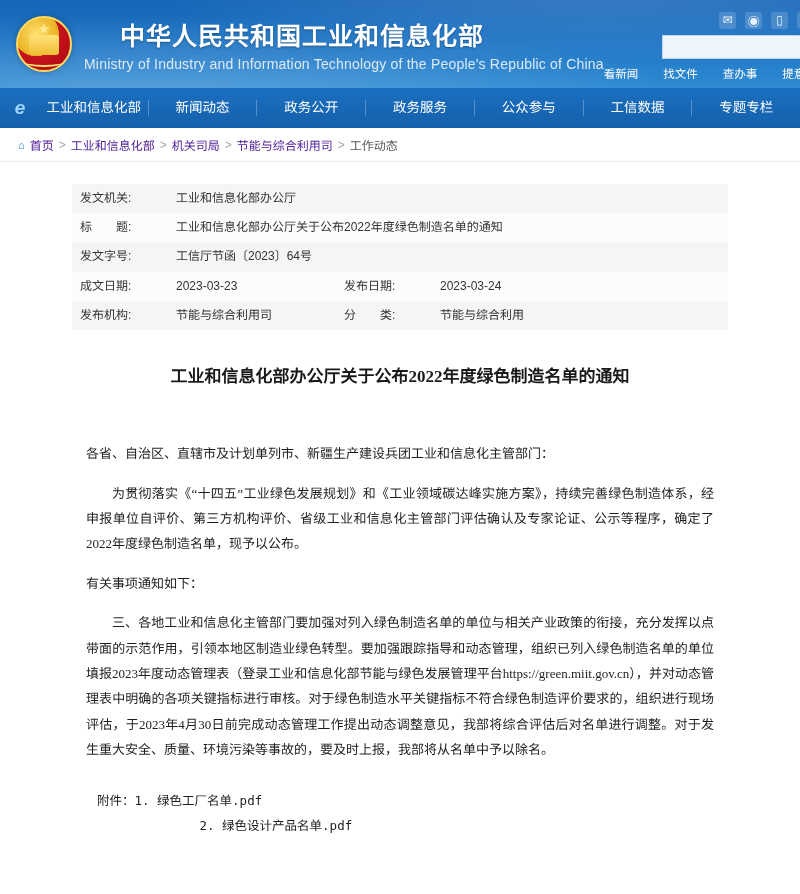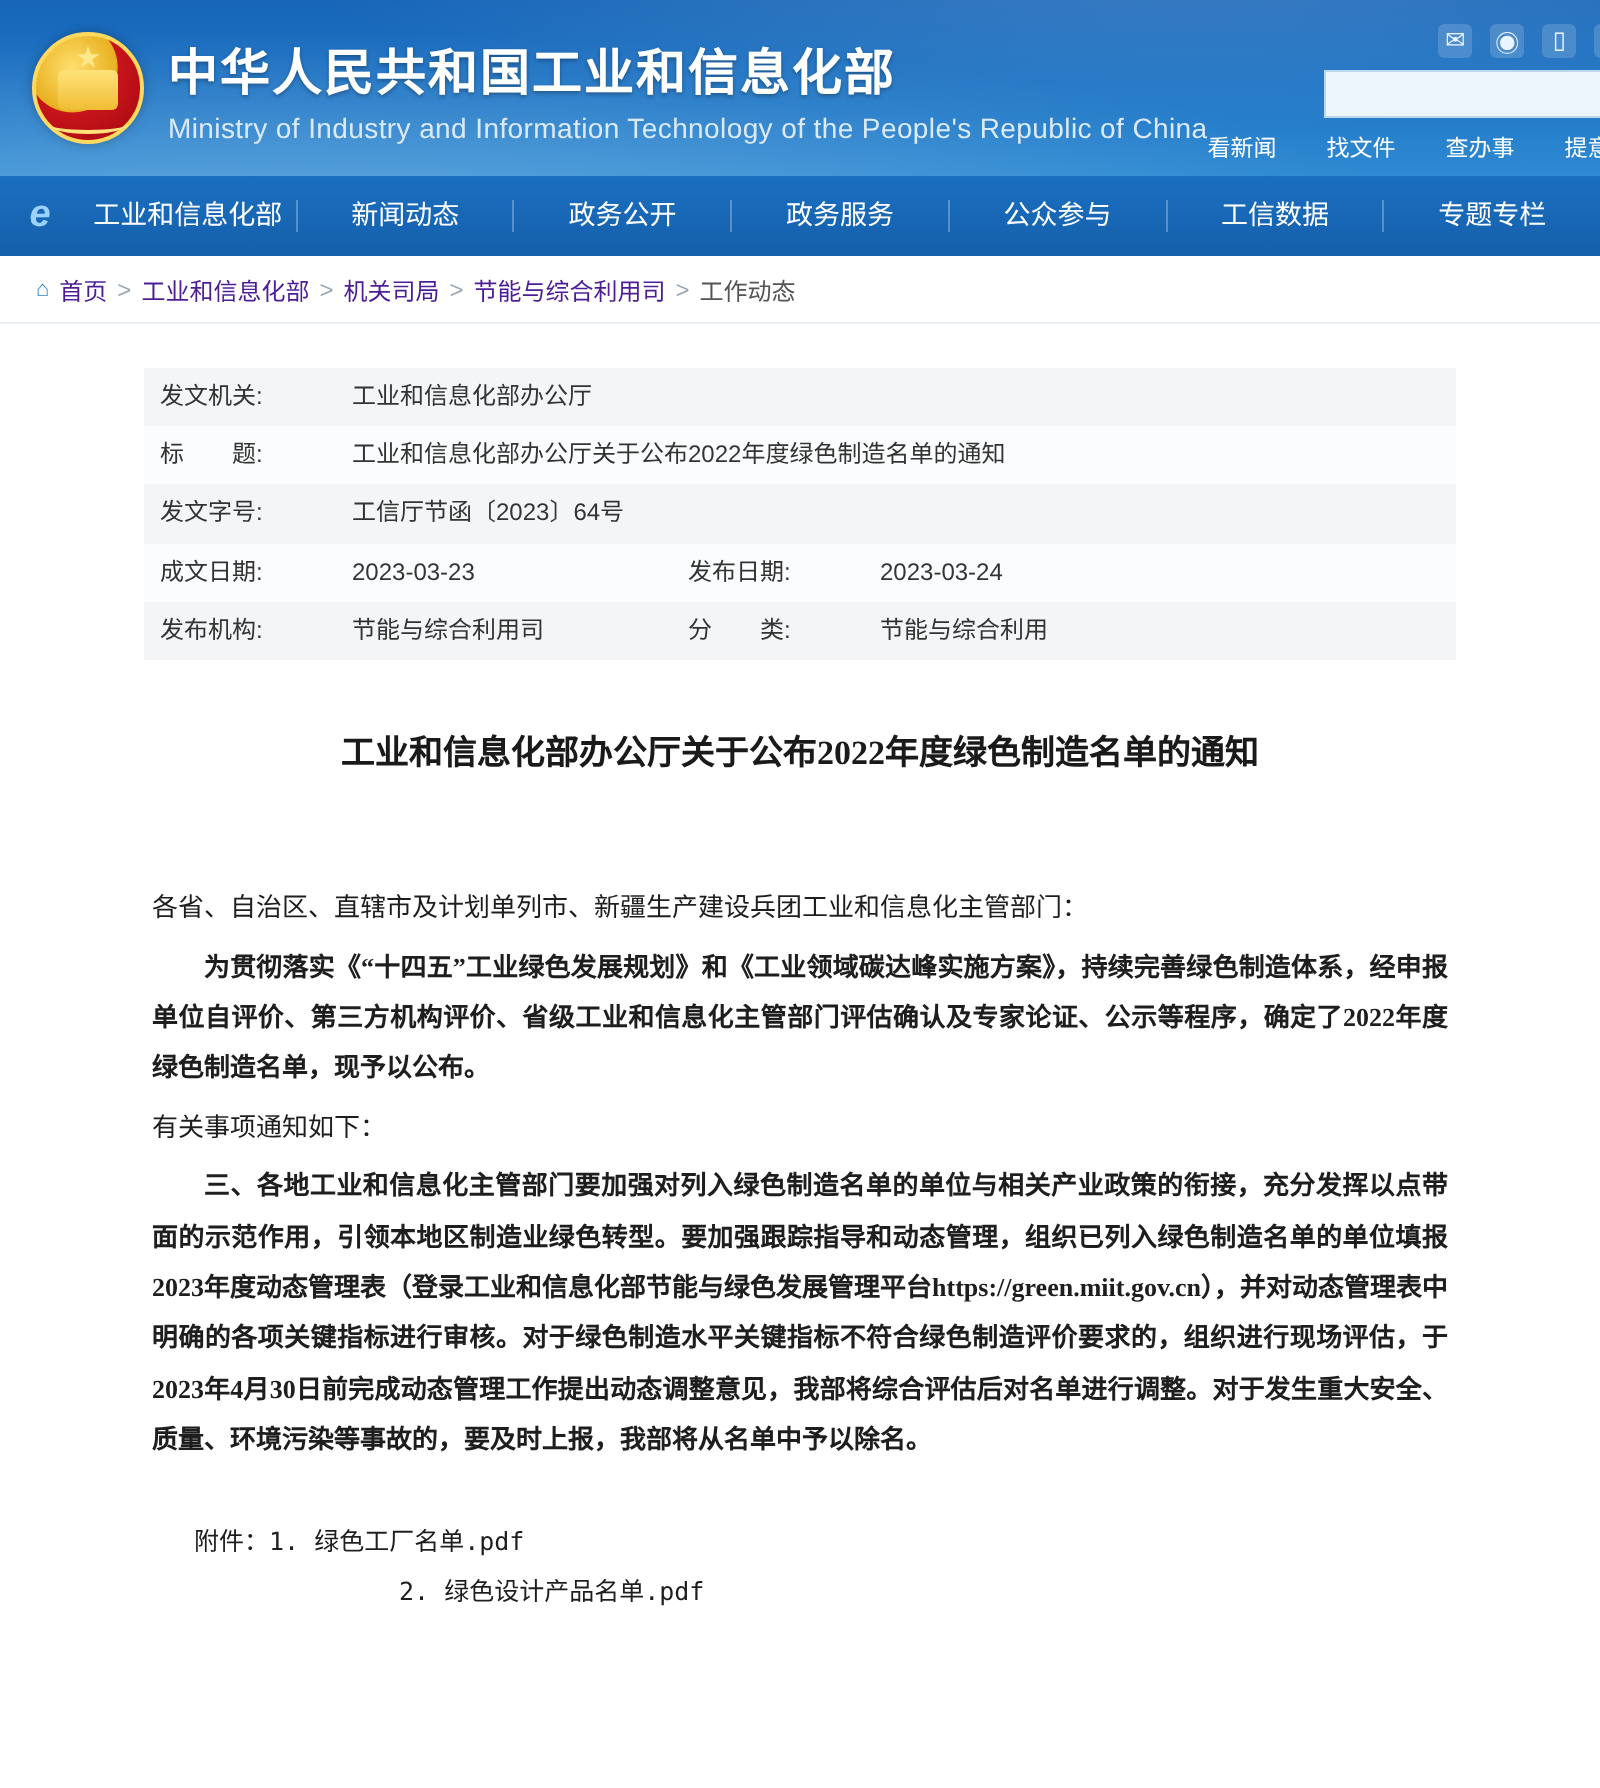--- a/index.html
+++ b/index.html
@@ -67,20 +67,21 @@
     border-radius: 0 0 50% 50%;
   }
   .title-block { margin-left: 12px; }
   .site-title-cn {
     color: #ffffff;
     font-size: 25px;
     font-weight: bold;
     letter-spacing: 1px;
     text-shadow: 0 1px 2px rgba(0,0,0,.3);
     white-space: nowrap;
+    margin-left: 36px;
   }
   .site-title-en {
     color: #dbeaf8;
     font-size: 14px;
     margin-top: 4px;
     letter-spacing: .2px;
     white-space: nowrap;
   }
 
   .header-right {
@@ -215,22 +216,22 @@
   }
 
   .body-text {
     margin-top: 52px;
     font-size: 13px;
     line-height: 1.95;
     color: #1e1e1e;
     font-family: "Liberation Serif", serif;
     text-align: justify;
   }
-  .body-text p { margin: 4px; }
-  .body-text p.ind { text-indent: 2em; font-weight: bold; }
+  .body-text p { margin: 14px; }
+  .body-text p.ind { text-indent: 2em; }
 
   .attachments {
     margin-top: 26px;
     font-size: 12.5px;
     line-height: 2.0;
     font-family: "DejaVu Sans Mono", monospace;
     color: #1e1e1e;
   }
   .att-head { text-indent: 2em; }
   .att-item { padding-left: 10.2em; }

